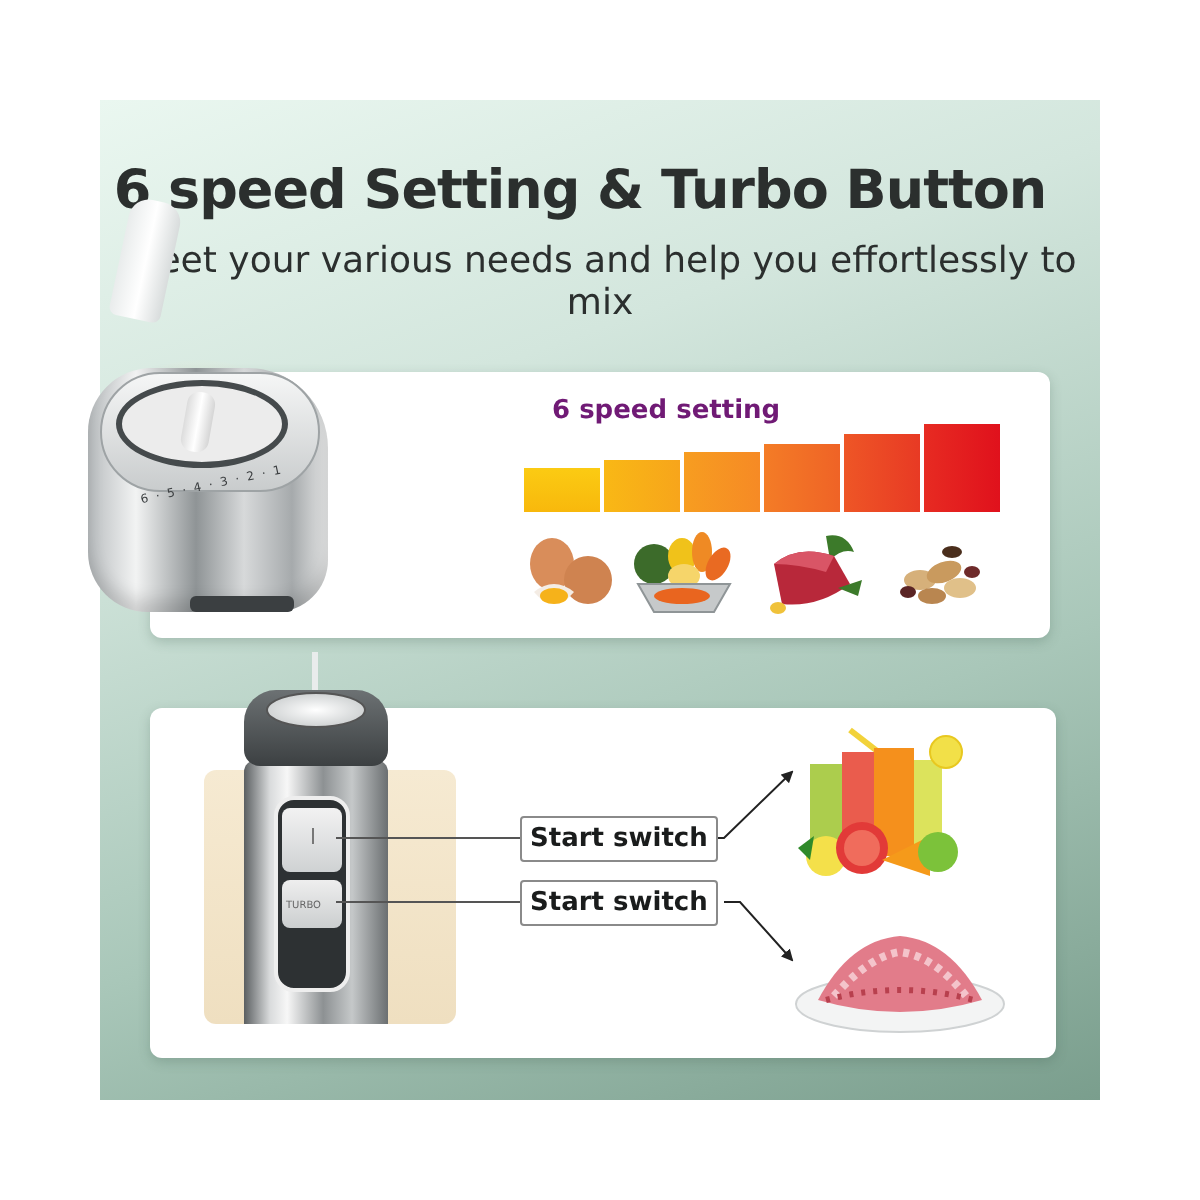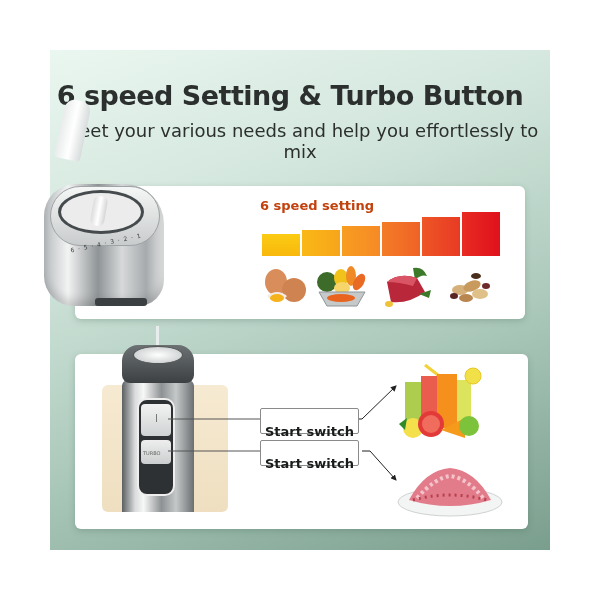--- a/index.html
+++ b/index.html
@@ -60,22 +60,22 @@
       position: absolute; left: 70px; top: 237px; width: 92px; height: 12px;
       font-family: "DejaVu Sans", sans-serif; font-size: 6px; color: #3a3d3f; letter-spacing: 1px;
       transform: rotate(-12deg);
     }
     .dial-base {
       position: absolute; left: 95px; top: 298px; width: 52px; height: 8px; border-radius: 3px;
       background: #3b3f41;
     }
 
     .speed-label {
-      position: absolute; left: 260px; top: 198px;
-      font-family: "DejaVu Sans", sans-serif; font-weight: bold; font-size: 13px; color: #c2410c;
+      position: absolute; left: 276px; top: 198px;
+      font-family: "DejaVu Sans", sans-serif; font-weight: bold; font-size: 13px; color: #701a75;
     }
     .bars { position: absolute; left: 262px; top: 208px; width: 240px; height: 48px; }
     .bar {
       position: absolute; bottom: 0; width: 38px;
     }
 
     .food { position: absolute; top: 262px; height: 48px; }
     .food svg { width: 100%; height: 100%; }
 
     
@@ -113,21 +113,21 @@
     .turbo-text {
       position: absolute; left: 143px; top: 450px; font-size: 5px; color: #666; font-family: "DejaVu Sans", sans-serif;
     }
     .start-mark {
       position: absolute; left: 156px; top: 414px; width: 1px; height: 8px; background: #777;
     }
 
     .leader { position: absolute; left: 0; top: 0; width: 600px; height: 600px; pointer-events: none; }
 
     .callout {
-      position: absolute; height: 23px; padding: 12px 4px; border: 1px solid #8a8a8a; border-radius: 2px;
+      position: absolute; height: 23px; padding: 0 4px; border: 1px solid #8a8a8a; border-radius: 2px;
       background: #ffffff; font-family: "DejaVu Sans", sans-serif; font-weight: bold; font-size: 13px;
       color: #1a1c1c; line-height: 21px; white-space: nowrap;
     }
     .callout-start { left: 260px; top: 408px; }
     .callout-turbo { left: 260px; top: 440px; }
 
     .juice { position: absolute; left: 395px; top: 360px; width: 100px; height: 90px; }
     .meat { position: absolute; left: 395px; top: 460px; width: 110px; height: 60px; }
   </style>
 </head>

